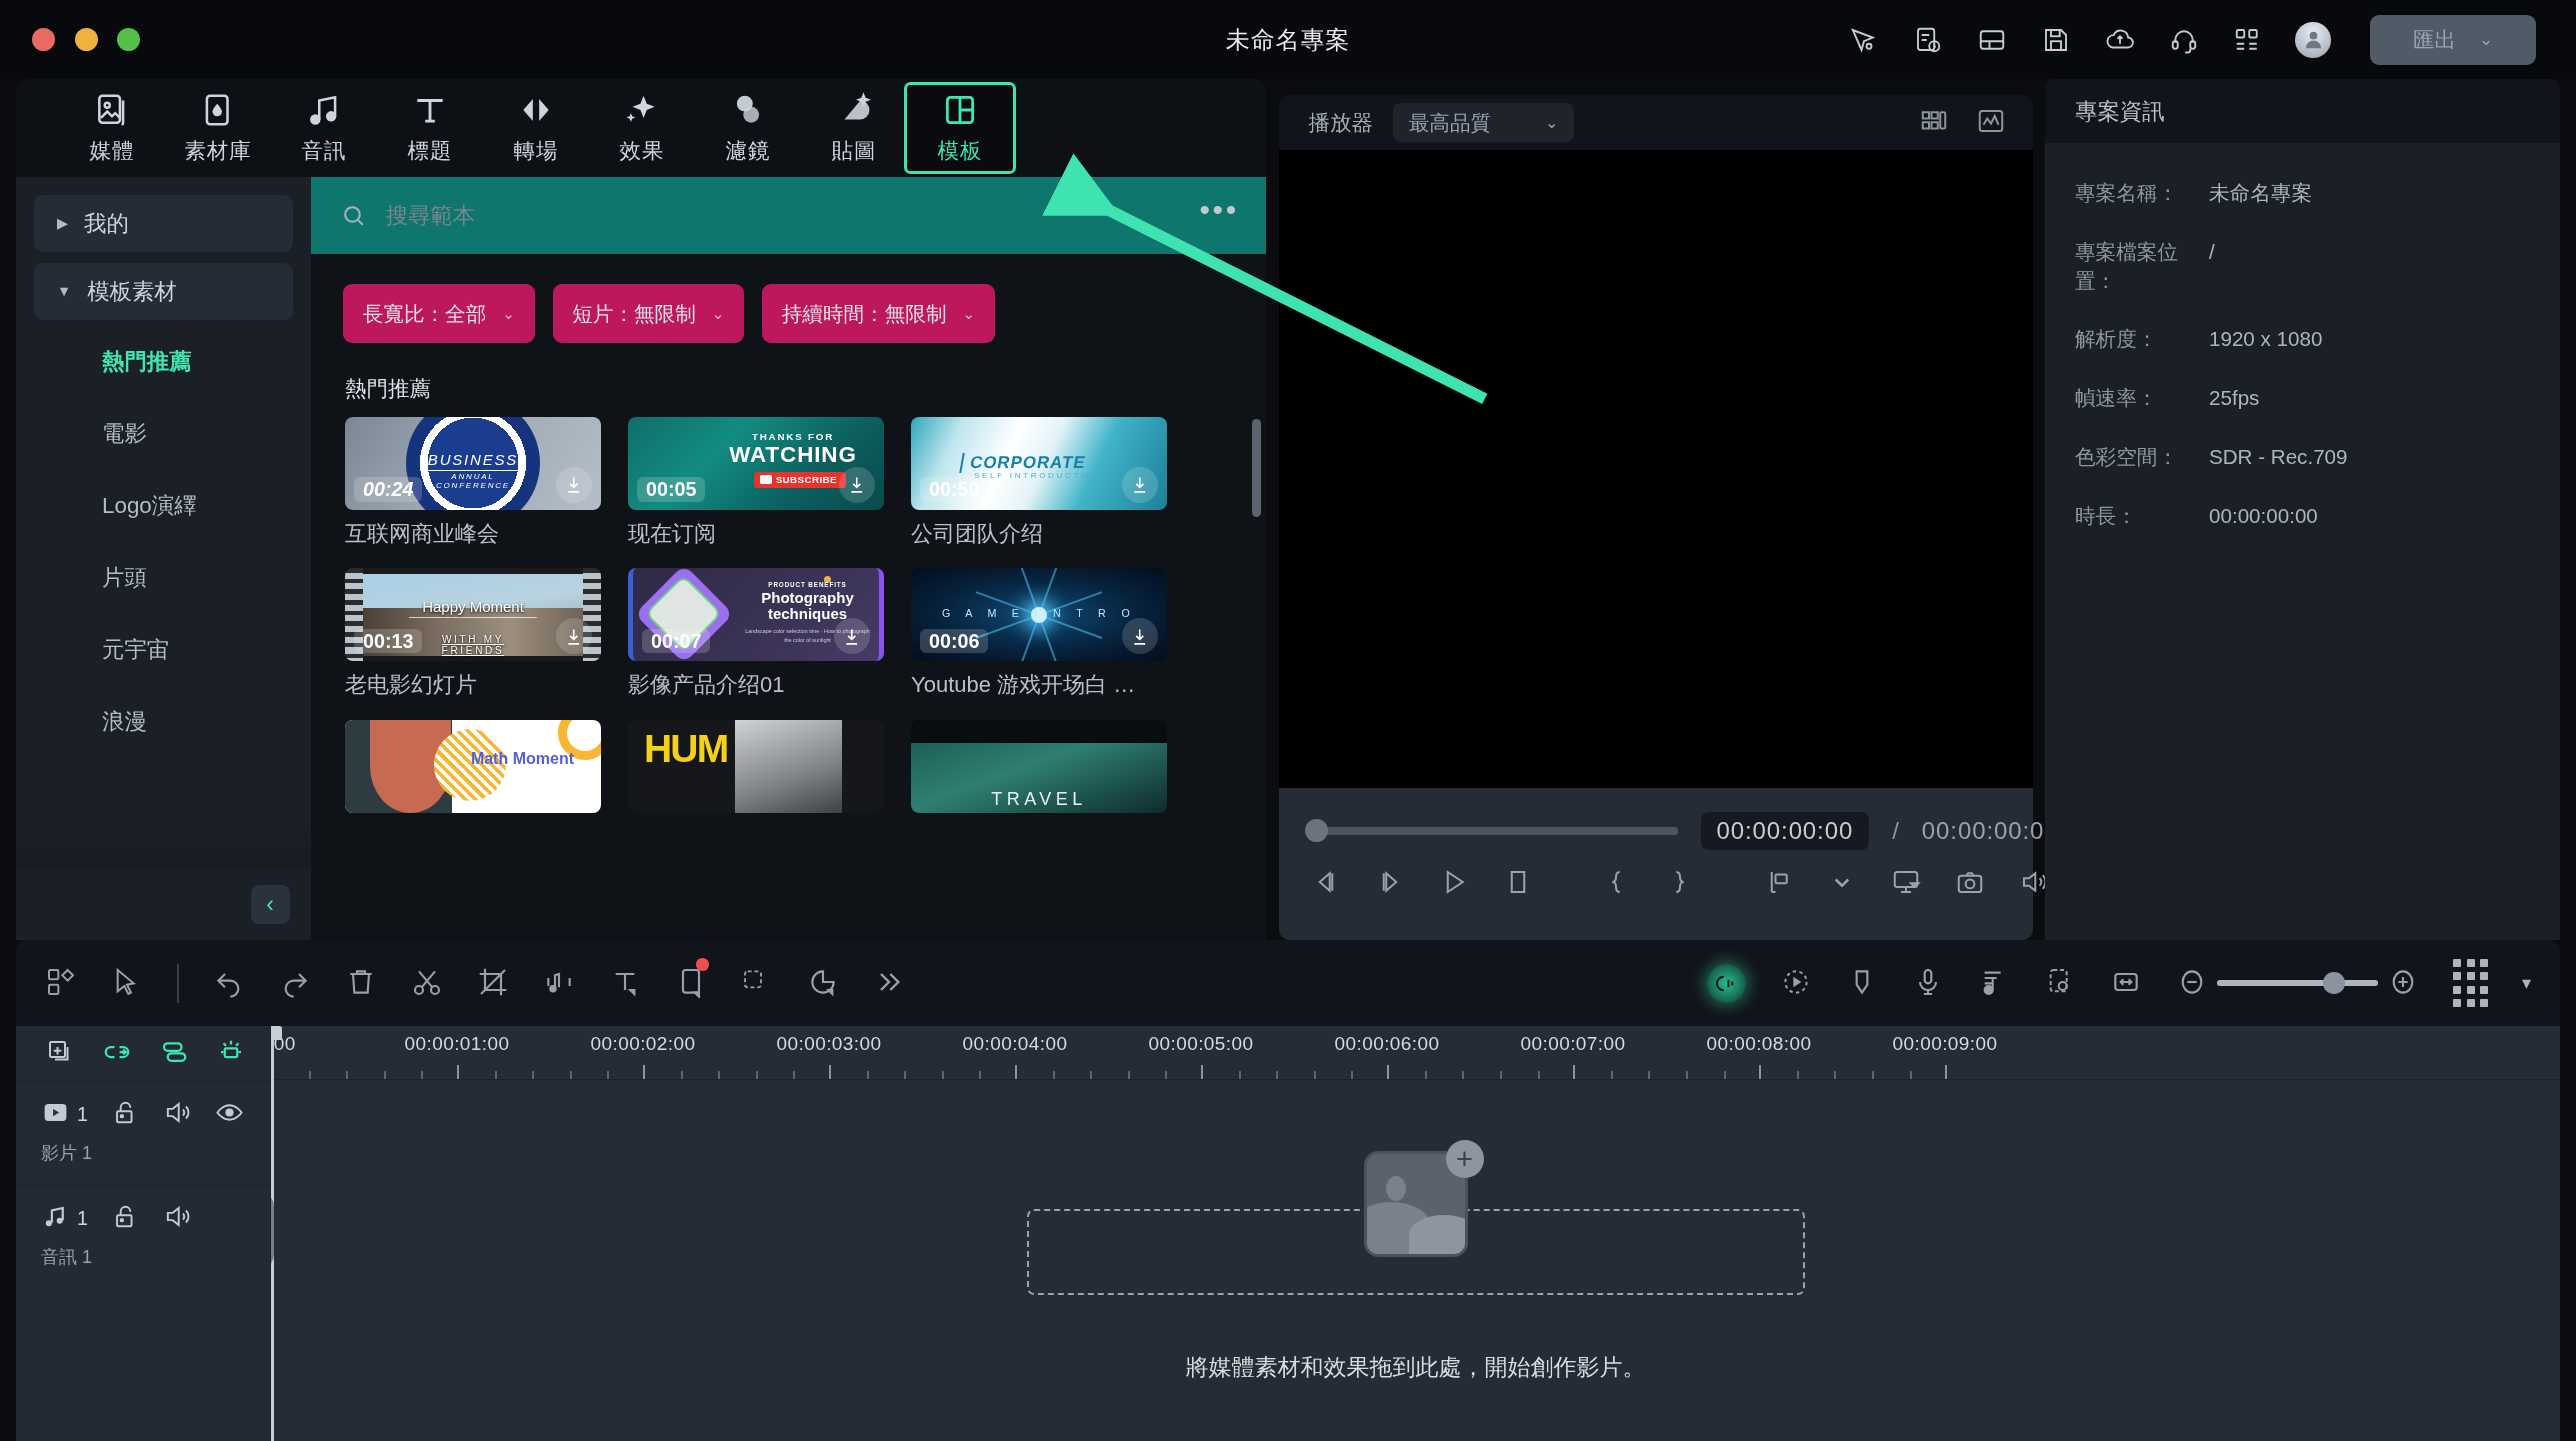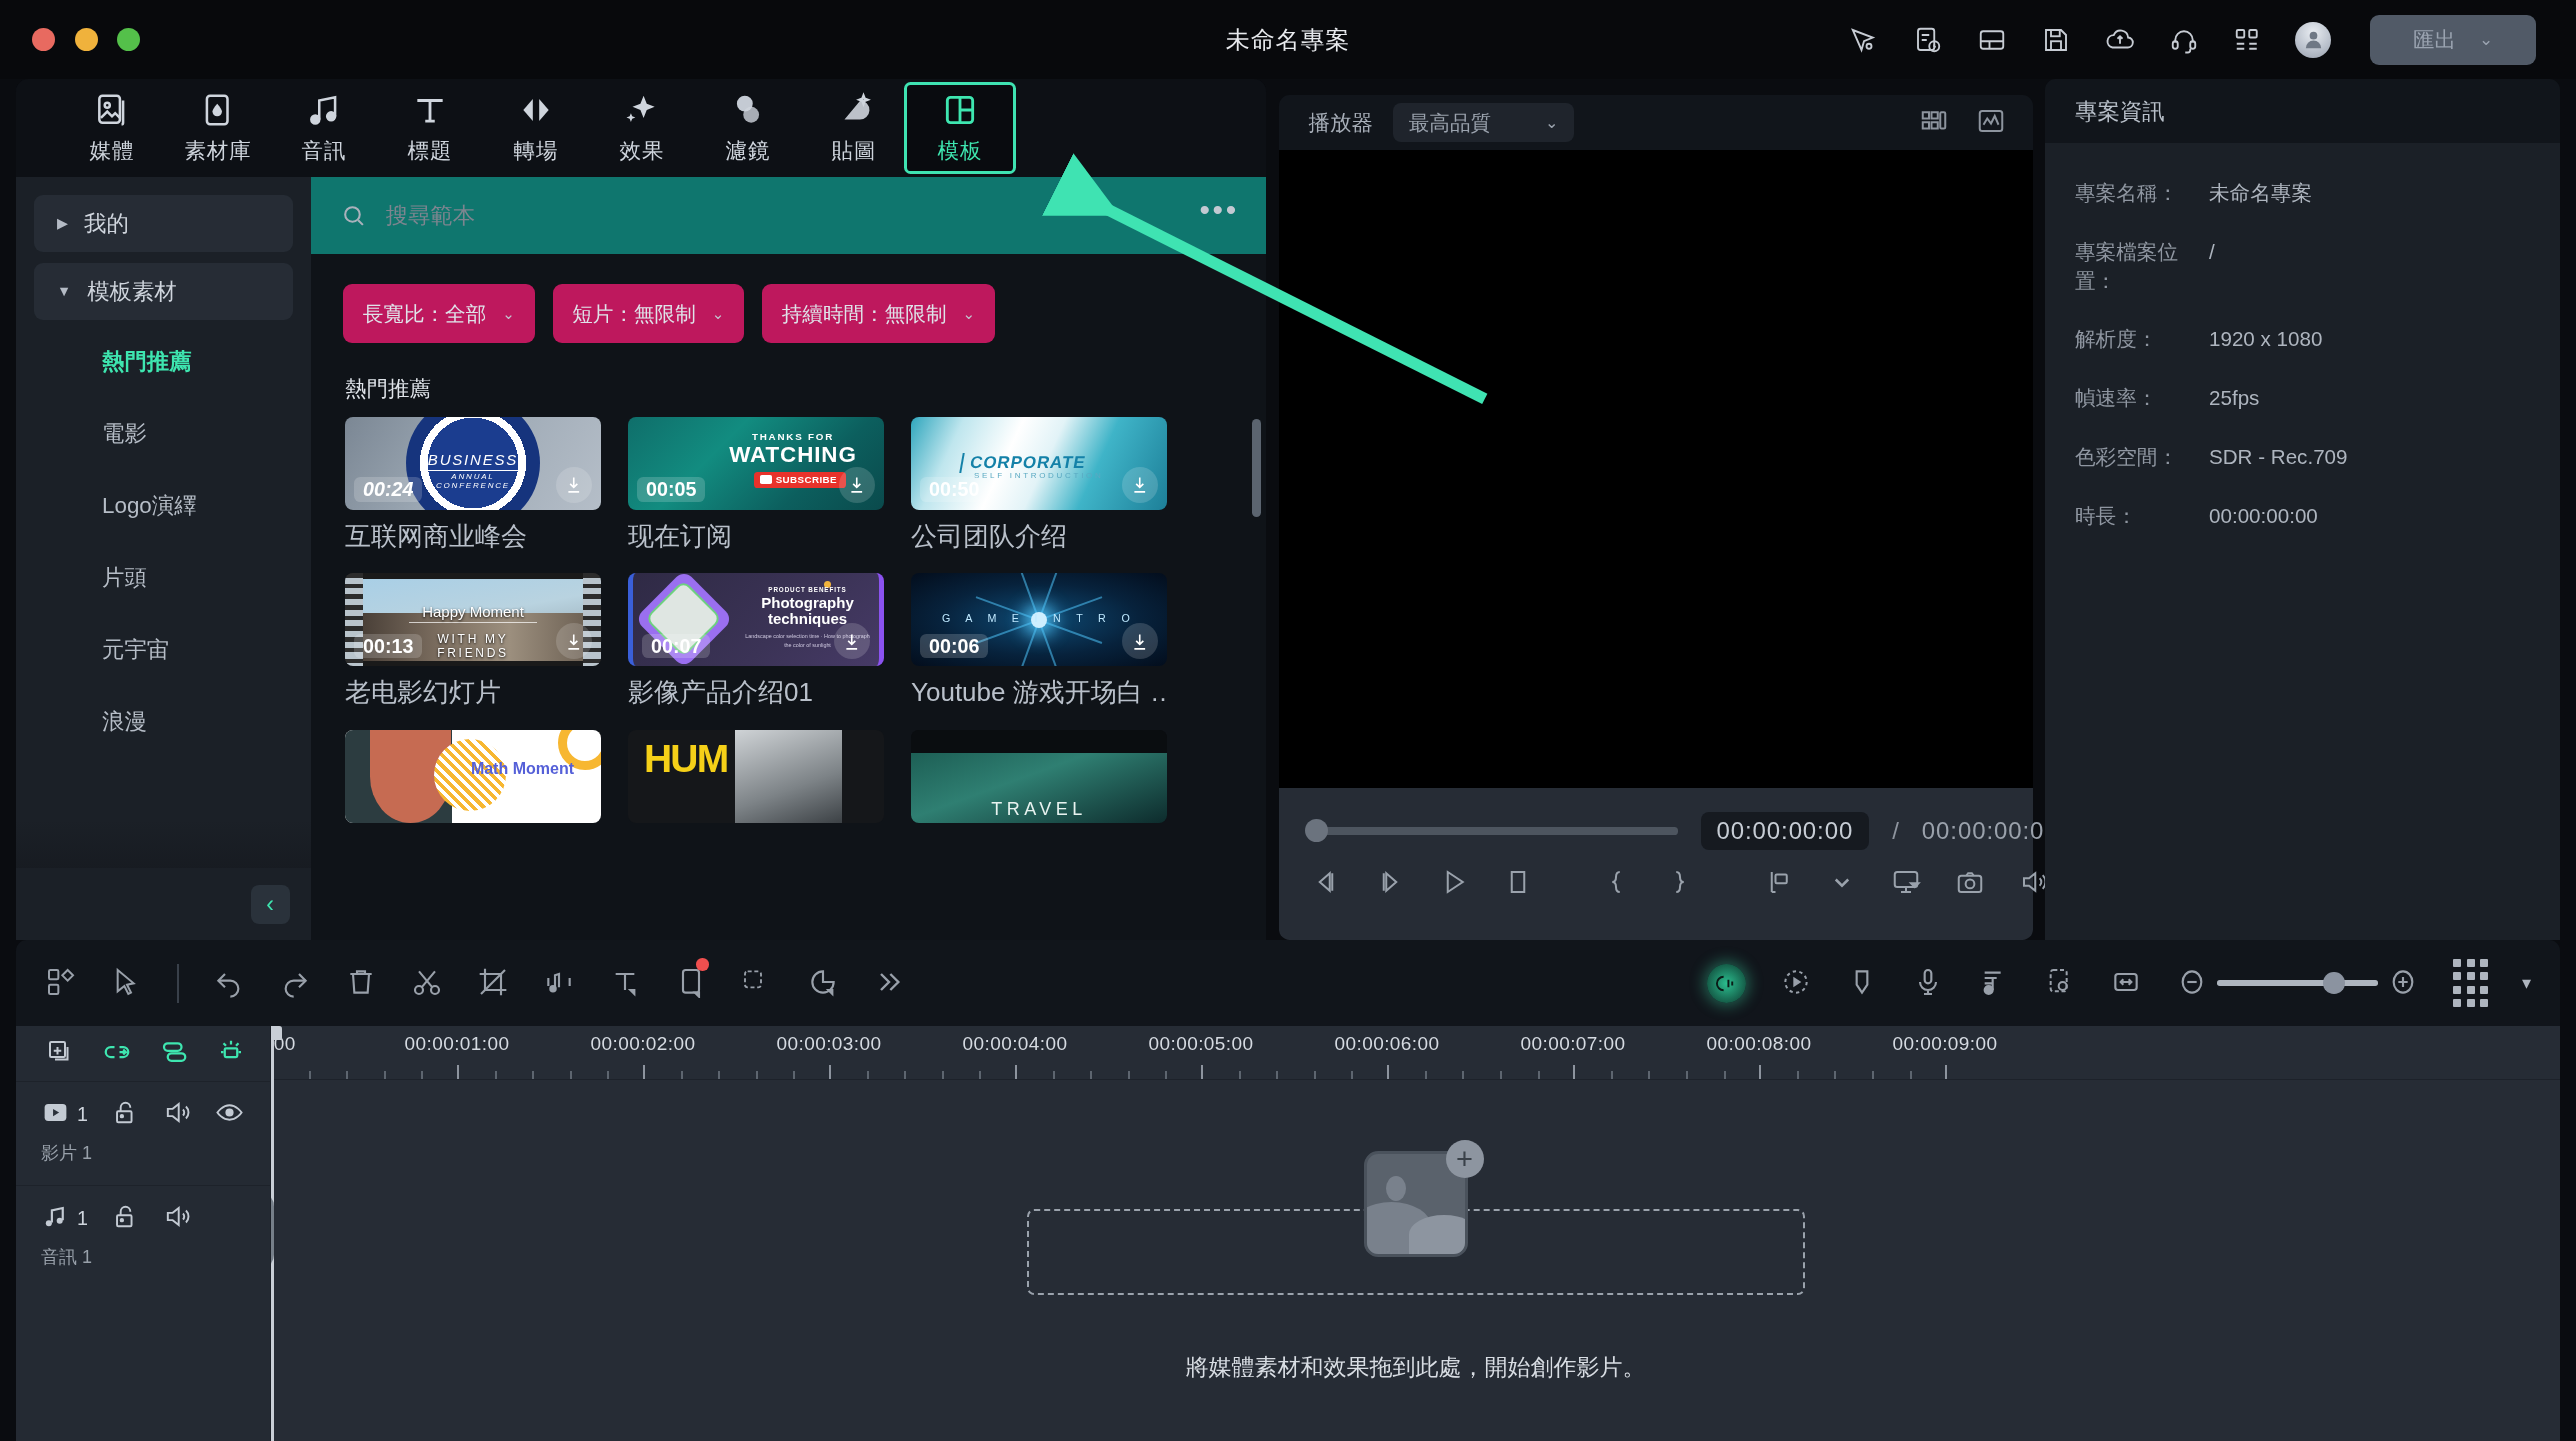--- a/index.html
+++ b/index.html
@@ -172,21 +172,21 @@
     padding: 0.9px 9px;
   }
   .dl {
     position: absolute; right: 9px; bottom: 7.2px;
     width: 36px; height: 36px; border-radius: 50%;
     background: rgba(255,255,255,0.16);
     display: flex; align-items: center; justify-content: center;
     color: #fff;
   }
   .dl svg { width: 21.5px; height: 21.5px; }
-  .cname { color: #b9c0ca; font-size: 26px; margin-top: 9px; white-space: nowrap; overflow: hidden; }
+  .cname { color: #b9c0ca; font-size: 22px; margin-top: 9px; white-space: nowrap; overflow: hidden; }
 
   
   .t-business { background: linear-gradient(120deg,#7b8794 0%,#9aa6b2 40%,#b5bec8 100%); font-style: italic; }
   .t-business .ring {
     position:absolute; left:50%; top:50%; transform:translate(-50%,-50%);
     width:134px;height:134px;border-radius:50%;
     background: radial-gradient(circle,#1b3d8f 0 48%, #ffffff 48% 56%, #16347d 56% 72%, rgba(18,46,116,0.75) 72% 100%);
   }
   .t-business .tx { position:absolute;left:0;right:0;top:34px;text-align:center;color:#fff;font-size:15px;letter-spacing:1.8px; }
   .t-business .tx small { display:block; font-size:8px; letter-spacing:1.8px; border-top:0.9px solid #fff; margin:1.8px 75px 0; padding-top:1.8px;}
@@ -195,21 +195,21 @@
   .t-watch .w2 { position:absolute;right:12.5px;top:25px;color:#fff;font-size:22.4px;font-weight:bold;letter-spacing:0.9px;width:157px;text-align:center;}
   .t-watch .sub { position:absolute;right:38px;top:55px;background:#e8322b;color:#fff;font-size:9.8px;font-weight:bold;border-radius:3.6px;padding:2.7px 9px 2.7px 21.5px;letter-spacing:0.4px;}
   .t-watch .sub:before{content:"";position:absolute;left:5.4px;top:3.6px;width:12.5px;height:9px;background:#fff;border-radius:1.8px;}
   .t-corp { background: linear-gradient(115deg,#2fa6bd 0%,#bfe6ee 18%,#ffffff 38%,#e2f3f7 52%,#3fb4c8 70%,#1d7f98 100%); }
   .t-corp .c1{position:absolute;left:50px;top:36px;color:#1481a8;font-size:17px;font-weight:bold;letter-spacing:0.9px;border-left:2.7px solid #1481a8;padding-left:7.2px;transform:skewX(-10deg);}
   .t-corp .c2{position:absolute;left:63px;top:54px;color:#5aa9c2;font-size:8px;letter-spacing:2.7px;}
   .t-film { background: #1a1a1a; }
   .t-film .photo{position:absolute;left:18px;right:18px;top:5.4px;bottom:5.4px;background:linear-gradient(170deg,#a9cfe6 0%,#b9d3e0 45%,#8a9aa3 100%);}
   .t-film .ppl{position:absolute;left:18px;right:18px;bottom:5.4px;height:48px;background:linear-gradient(90deg,#4a4038,#7a6c5e,#9c8f7e,#6f6356);}
   .t-film .hm{position:absolute;left:0;right:0;top:30px;text-align:center;color:#fff;font-size:15px;text-shadow:0 0.9px 2.7px #000;}
-  .t-film .hm small{display:block;font-size:12px;letter-spacing:2.7px;border-top:0.9px solid rgba(255,255,255,.7);margin:1.8px 64px 0;padding-top:9px;}
+  .t-film .hm small{display:block;font-size:10px;letter-spacing:2.7px;border-top:0.9px solid rgba(255,255,255,.7);margin:1.8px 64px 0;padding-top:16px;text-decoration:underline;}
   .t-film .perf{position:absolute;top:0;bottom:0;width:18px;background:repeating-linear-gradient(to bottom,#2c2c2c 0 4.5px,#b9c4cc 4.5px 10.7px);}
   .t-photo { background: linear-gradient(135deg,#2f2a45 0%,#3b3356 60%,#463a66 100%); border-left:5.4px solid #3a5fd9; border-right:5.4px solid #8b52f0;}
   .t-photo .dia{position:absolute;left:16px;top:10.7px;width:70px;height:70px;background:#9a6ff0;transform:rotate(45deg);border-radius:10.7px;}
   .t-photo .dia2{position:absolute;left:23px;top:18px;width:55px;height:55px;background:#dfe6e2;transform:rotate(45deg);border-radius:9px;border:2.7px solid #6ed080;}
   .t-photo .p1{position:absolute;right:9px;top:12.5px;color:#fff;font-size:6.3px;letter-spacing:0.9px;font-weight:bold;width:125px;text-align:center;}
   .t-photo .p2{position:absolute;right:9px;top:21.5px;color:#fff;font-size:15px;font-weight:bold;width:125px;text-align:center;line-height:1.05;}
   .t-photo .p3{position:absolute;right:9px;top:59px;color:#cfc9e0;font-size:5.4px;width:125px;text-align:center;line-height:1.6;}
   .t-photo .dot{position:absolute;right:48px;top:7.2px;width:7.2px;height:7.2px;border-radius:50%;background:#f0b33c;}
   .t-game { background: radial-gradient(ellipse at center,#0e4a74 0%,#07223c 55%,#030d1c 100%); }
   .t-game .star{position:absolute;left:50%;top:50%;width:1.8px;height:134px;background:#4fc3f7;transform:translate(-50%,-50%) rotate(var(--r));opacity:.55;}

